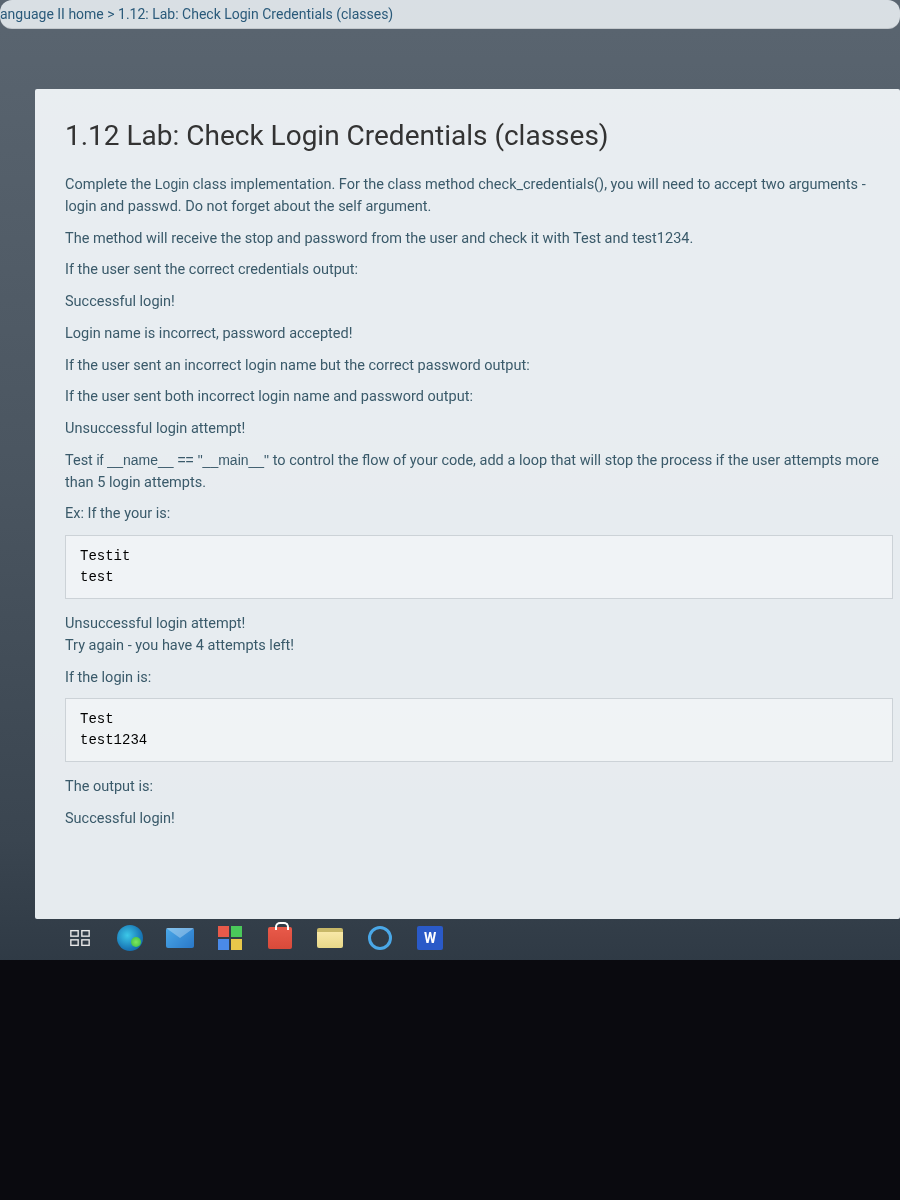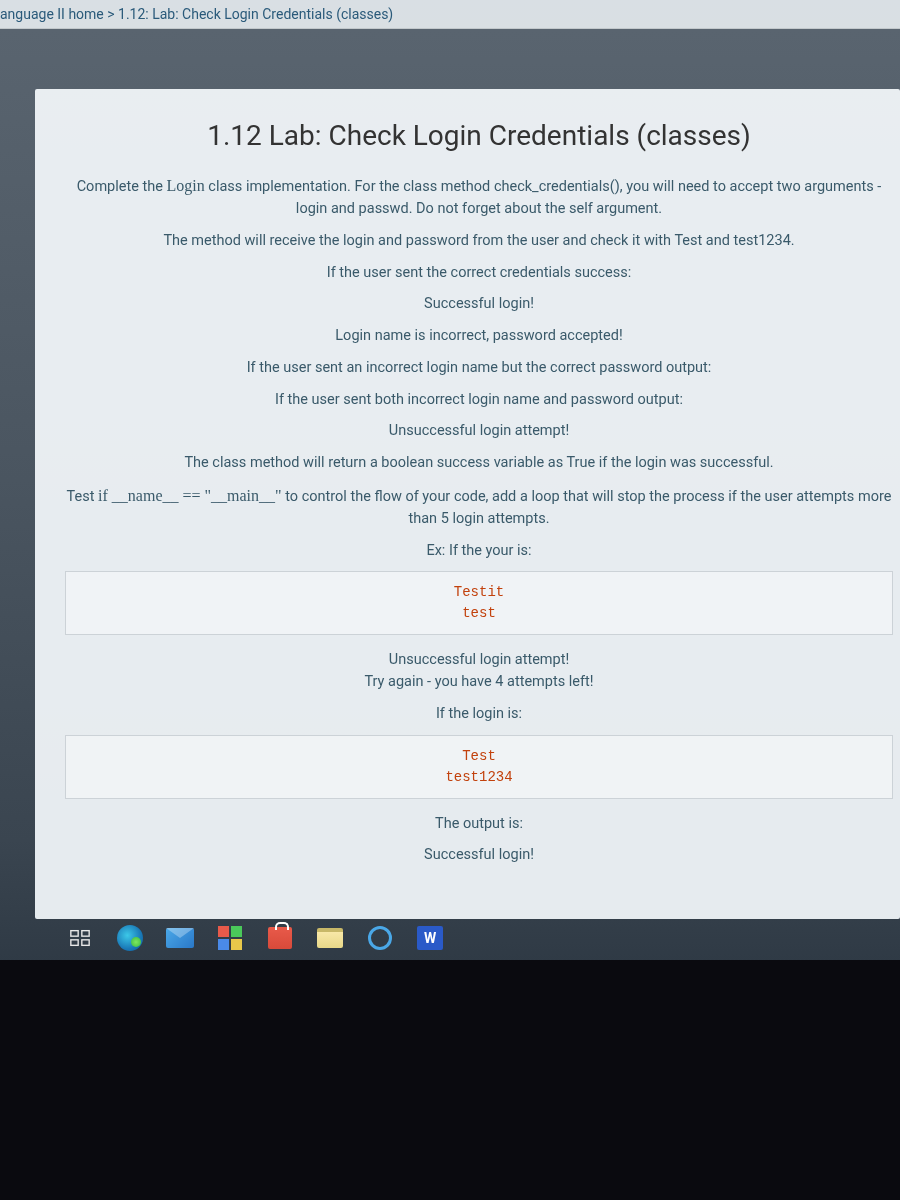--- a/index.html
+++ b/index.html
@@ -13,53 +13,53 @@
       min-height: 1200px;
       width: 900px;
       overflow: hidden;
     }
     .breadcrumb-bar {
       background: rgba(240, 245, 248, 0.85);
       padding: 6px 0 6px 0;
       font-size: 14px;
       color: #2a5a7a;
       border-bottom: 1px solid rgba(0,0,0,0.1);
+      border-radius: 12px;
     }
     .content-area {
       background: rgba(245, 250, 253, 0.92);
       margin: 60px 0 0 35px;
       padding: 30px 7px 30px 30px;
       min-height: 830px;
       border-radius: 2px;
-      text-align: center;
     }
     h1 {
       font-size: 28px;
       font-weight: 400;
       color: #333;
       margin-bottom: 22px;
     }
     .para {
       font-size: 14.5px;
       color: #3a5a6a;
       line-height: 1.5;
       margin-bottom: 10px;
     }
     .para .mono {
-      font-family: Liberation Serif, serif;
-      font-size: 16px;
+      font-family: Liberation Sans, sans-serif;
+      font-size: 14px;
     }
     .codeblock {
       background: rgba(255,255,255,0.4);
       border: 1px solid rgba(150,160,170,0.4);
       padding: 10px 14px;
       margin: 8px 0 14px 0;
       font-family: "Courier New", monospace;
       font-size: 14px;
-      color: #c2410c;
+      color: #000000;
       line-height: 1.5;
       white-space: pre;
     }
     .taskbar {
       position: fixed;
       bottom: 242px;
       left: 56px;
       display: flex;
       gap: 22px;
       align-items: center;
@@ -132,28 +132,27 @@
 
 <div class="breadcrumb-bar">anguage II home &gt; 1.12: Lab: Check Login Credentials (classes)</div>
 
 <div class="content-area">
   <h1>1.12 Lab: Check Login Credentials (classes)</h1>
 
   <p class="para">
     <span>Complete the </span><span class="mono">Login</span><span> class implementation. For the class method check_credentials(), you will need to accept two arguments - login and passwd. Do not forget about the self argument.</span>
   </p>
 
-  <p class="para">The method will receive the login and password from the user and check it with Test and test1234.</p>
-  <p class="para">If the user sent the correct credentials success:</p>
+  <p class="para">The method will receive the stop and password from the user and check it with Test and test1234.</p>
+  <p class="para">If the user sent the correct credentials output:</p>
   <p class="para">Successful login!</p>
   <p class="para">Login name is incorrect, password accepted!</p>
   <p class="para">If the user sent an incorrect login name but the correct password output:</p>
   <p class="para">If the user sent both incorrect login name and password output:</p>
   <p class="para">Unsuccessful login attempt!</p>
-  <p class="para">The class method will return a boolean success variable as True if the login was successful.</p>
 
   <p class="para">
     <span>Test </span><span class="mono">if __name__ == "__main__"</span><span> to control the flow of your code, add a loop that will stop the process if the user attempts more than 5 login attempts.</span>
   </p>
 
   <p class="para">Ex: If the your is:</p>
   <div class="codeblock">Testit
 test</div>
 
   <p class="para" style="white-space:pre-line">Unsuccessful login attempt!

